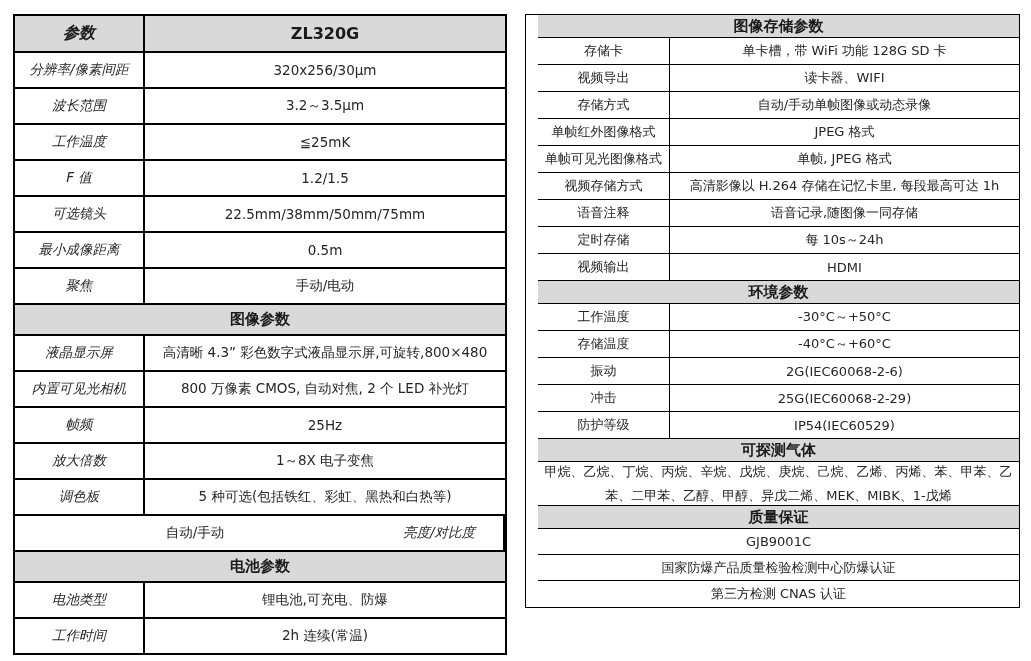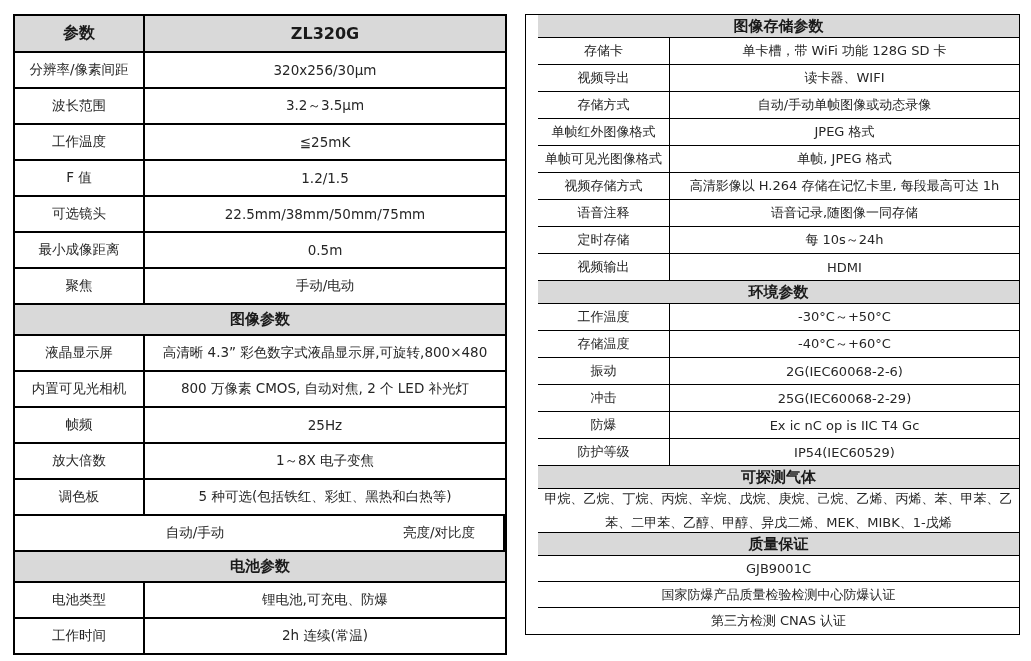--- a/index.html
+++ b/index.html
@@ -19,21 +19,21 @@
 
   .row{display:flex;flex-direction:row;align-items:stretch;flex:none;}
   .left .row{border-bottom:2px solid #000;}
   .right .row{border-bottom:1.5px solid #000;}
   .spec-table .row:last-child{border-bottom:none;}
 
   .cell{
     display:flex;align-items:center;justify-content:center;
     text-align:center;padding:0 4px;box-sizing:border-box;overflow:hidden;
   }
-  .left .cell.label{width:130px;flex:none;border-right:2px solid #000;}
+  .left .cell.label{width:130px;flex:none;border-right:2px solid #000;font-style:italic;}
   .right .cell.label{width:132px;flex:none;border-right:1.5px solid #000;}
   .cell.value{flex:1;min-width:0;}
 
   
   .left .header-row{height:35px;}
   .left .data-row{height:34px;}
   .left .section-row{height:29px;}
   .right .section-row{height:22px;}
   .right .data-row{height:26px;}
   .right .full-row{height:26px;}
@@ -172,24 +172,20 @@
       </div>
       <div class="row data-row">
         <div class="cell label">振动</div>
         <div class="cell value">2G(IEC60068-2-6)</div>
       </div>
       <div class="row data-row">
         <div class="cell label">冲击</div>
         <div class="cell value">25G(IEC60068-2-29)</div>
       </div>
       <div class="row data-row">
-        <div class="cell label">防爆</div>
-        <div class="cell value">Ex ic nC op is IIC T4 Gc</div>
-      </div>
-      <div class="row data-row">
         <div class="cell label">防护等级</div>
         <div class="cell value">IP54(IEC60529)</div>
       </div>
       <div class="row section-row">可探测气体</div>
       <div class="row full-row tall">甲烷、乙烷、丁烷、丙烷、辛烷、戊烷、庚烷、己烷、乙烯、丙烯、苯、甲苯、乙苯、二甲苯、乙醇、甲醇、异戊二烯、MEK、MIBK、1-戊烯</div>
       <div class="row section-row">质量保证</div>
       <div class="row full-row">GJB9001C</div>
       <div class="row full-row">国家防爆产品质量检验检测中心防爆认证</div>
       <div class="row full-row">第三方检测 CNAS 认证</div>
     </div>

